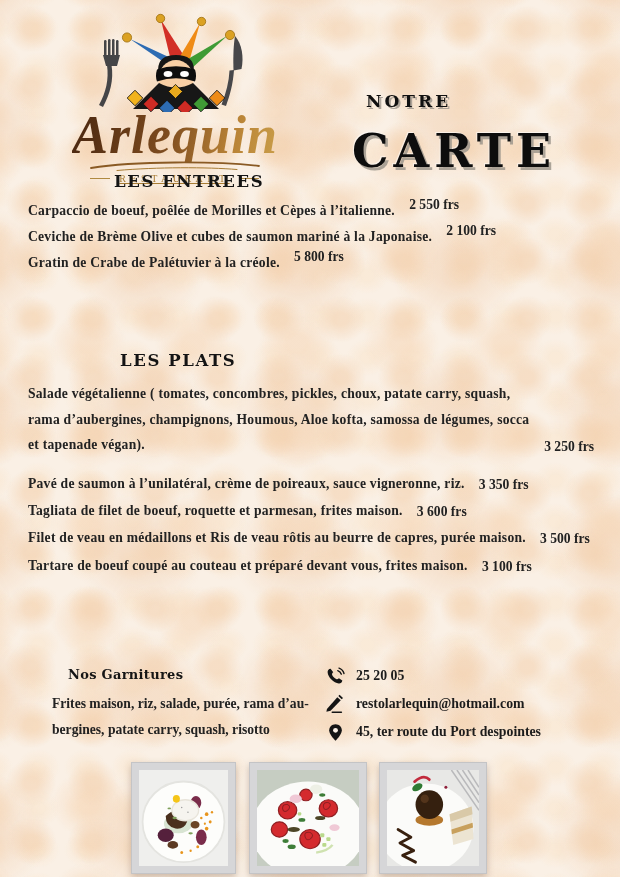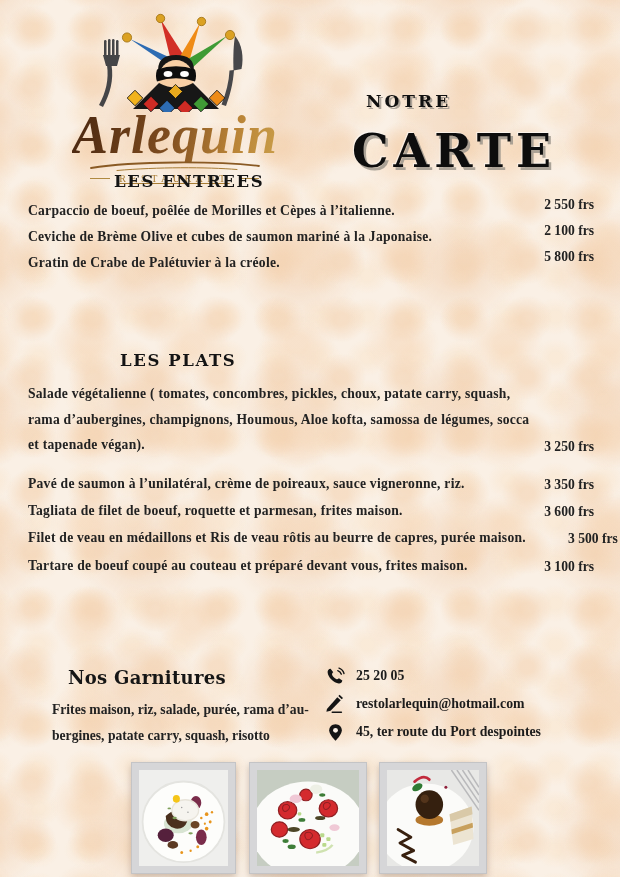--- a/index.html
+++ b/index.html
@@ -64,21 +64,21 @@
     font-size:16.5px; font-weight:700; letter-spacing:1.6px; color:#141414;
     font-family:"DejaVu Serif","Liberation Serif",serif;
   }
   .sec-heading.entrees { left:114px; top:172px; }
   .sec-heading.plats   { left:120px; top:351px; }
 
   
   .menu-list { position:absolute; left:28px; width:566px; }
   .menu-list.entrees-list { top:203px; }
   .menu-list.plats-list   { top:476px; }
-  .menu-row { display:flex; justify-content:space-between; align-items:flex-start;gap:28px; }
+  .menu-row { display:flex; align-items:flex-start; }
   .entrees-list .menu-row { height:26px; }
   .plats-list .menu-row   { height:27.2px; }
   .item-name {
     font-size:13.6px; font-weight:700; letter-spacing:.25px; color:#222;
     white-space:nowrap;
   }
   .item-price {
     font-size:13.6px; font-weight:700; color:#222; white-space:nowrap;
     text-align:right; min-width:64px;
   }
@@ -89,21 +89,21 @@
   .salade { position:absolute; left:28px; top:381px; width:566px; }
   .salade .line {
     font-size:13.6px; font-weight:700; letter-spacing:.25px; color:#222;
     line-height:25.5px; white-space:nowrap;
   }
   .salade .item-price { position:absolute; right:0; bottom:3px; }
 
   
   .garnitures { position:absolute; left:52px; top:667px; width:280px; }
   .garnitures h3 {
-    font-size:18px; font-weight:700; letter-spacing:.3px; color:#151515;
+    font-size:13px; font-weight:700; letter-spacing:.3px; color:#151515;
     padding-left:16px;
     font-family:"DejaVu Serif","Liberation Serif",serif;
   }
   .garnitures .gline {
     font-size:13.6px; font-weight:700; color:#222; line-height:26px;
   }
   .garnitures .gline:first-of-type { margin-top:9px; }
 
   
   .contact { position:absolute; left:322px; top:662px; width:280px; }

